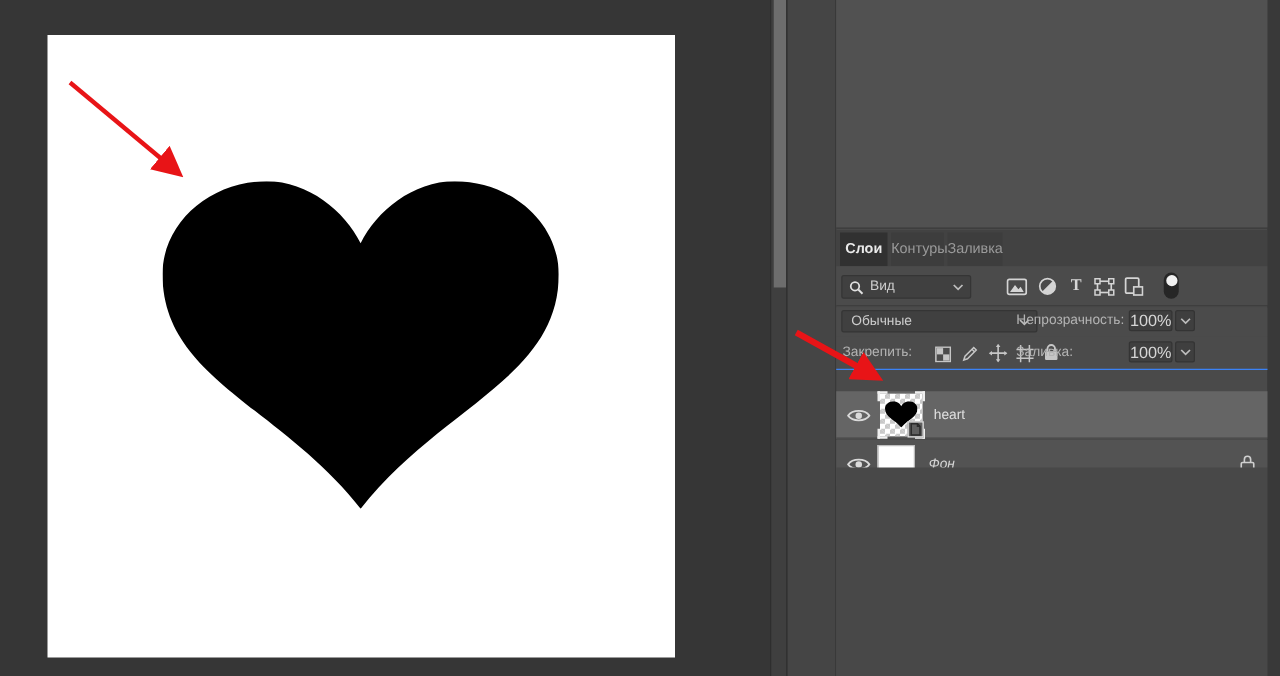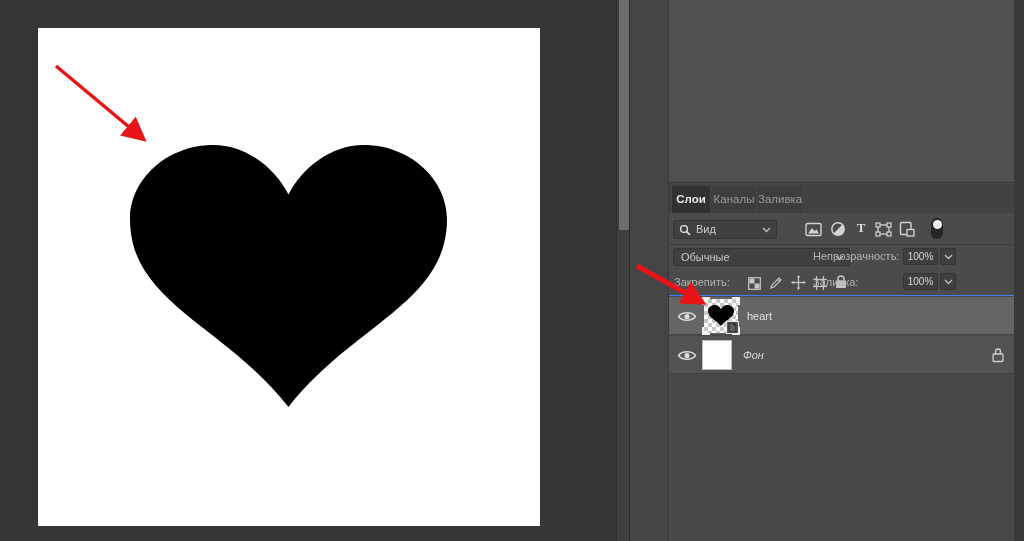--- a/index.html
+++ b/index.html
@@ -38,45 +38,45 @@
 
   .panel-row { position:absolute; left:0; width:346px; background:#4b4b4b; }
   #filter-row { top:213px; height:32px; border-bottom:1px solid #3e3e3e; }
   #blend-row  { top:246px; height:23px; }
   #lock-row   { top:269px; height:27px; border-bottom:1px solid #3b82f6; }
 
   .field { position:absolute; background:#404040; border:1px solid #353535; border-radius:2px;
            color:#cccccc; font-size:11px; }
   #search-field { left:4px; top:7px; width:104px; height:19px; }
   #search-field .txt { position:absolute; left:22px; top:2px; }
-  #blend-field { left:4px; top:2px; width:177px; height:18px; }
+  #blend-field { left:4px; top:2px; width:157px; height:18px; }
   #blend-field .txt { position:absolute; left:7px; top:2px; }
   .chev { position:absolute; right:5px; top:6px; }
 
   .valbox { position:absolute; background:#3f3f3f; border:1px solid #343434; border-radius:2px;
-            color:#d6d6d6; font-size:10px; text-align:center; width:35px; height:17px; line-height:15px; }
+            color:#d6d6d6; font-size:13px; text-align:center; width:35px; height:17px; line-height:15px; }
   .valchev { position:absolute; background:#3f3f3f; border:1px solid #343434; border-radius:2px;
              width:16px; height:17px; }
   .valchev svg { position:absolute; left:3px; top:5px; }
 
   .row-label { position:absolute; color:#b3b3b3; font-size:11px; }
 
   .icon-btn { position:absolute; width:18px; height:18px; display:flex; align-items:center;
               justify-content:center; }
   .type-glyph { color:#d8d8d8; font-size:13px; font-weight:bold; font-family:"Liberation Serif", serif; }
 
   
   #filter-toggle { position:absolute; left:262px; top:5px; width:12px; height:21px;
                    background:#262626; border-radius:6px; }
   #filter-toggle .knob { position:absolute; left:1.5px; top:1.5px; width:9px; height:9px;
                          background:#f2f2f2; border-radius:50%; }
 
   
   #layers-list { left:0; top:297px; width:346px; }
-  .layer-row { position:absolute; left:0; width:346px; height:38px; background:#535353; }
+  .layer-row { position:absolute; left:0; width:346px; height:38px; background:#535353;margin-top:16px; }
   #layer-row-heart { top:0; background:#656565; border-bottom:1px solid #474747; }
   #layer-row-bg    { top:39px; background:#535353; border-bottom:1px solid #404040; }
   #layers-empty { left:0; top:374px; width:346px; height:167px; background:#484848; }
 
   .eye-btn { position:absolute; left:8px; top:13px; width:20px; height:13px; }
   .layer-name { position:absolute; top:13px; font-size:11px; color:#e0e0e0; }
   #layer-row-heart .layer-name { left:78px; }
   #layer-row-bg .layer-name { left:74px; font-style:italic; color:#d6d6d6; }
 
   #heart-thumb { position:absolute; left:35px; top:2px; width:34px; height:34px;
@@ -124,21 +124,21 @@
   </div>
 
   <div class="abs" id="gutter"></div>
 
   <div class="abs" id="panel">
 
     <div class="abs" id="panel-empty-top"></div>
 
     <div class="abs" id="tab-bar">
       <div class="tab active" id="tab-layers">Слои</div>
-      <div class="tab" id="tab-channels">Каналы</div>
+      <div class="tab" id="tab-channels">Контуры</div>
       <div class="tab" id="tab-paths">Заливка</div>
     </div>
 
     <div class="panel-row" id="filter-row">
       <div class="field" id="search-field">
         <svg style="position:absolute;left:5px;top:3px" width="12" height="12" viewBox="0 0 12 12">
           <circle cx="5" cy="5" r="3.4" fill="none" stroke="#e0e0e0" stroke-width="1.4"></circle>
           <line x1="7.6" y1="7.6" x2="11" y2="11" stroke="#e0e0e0" stroke-width="1.6"></line>
         </svg>
         <span class="txt">Вид</span>

